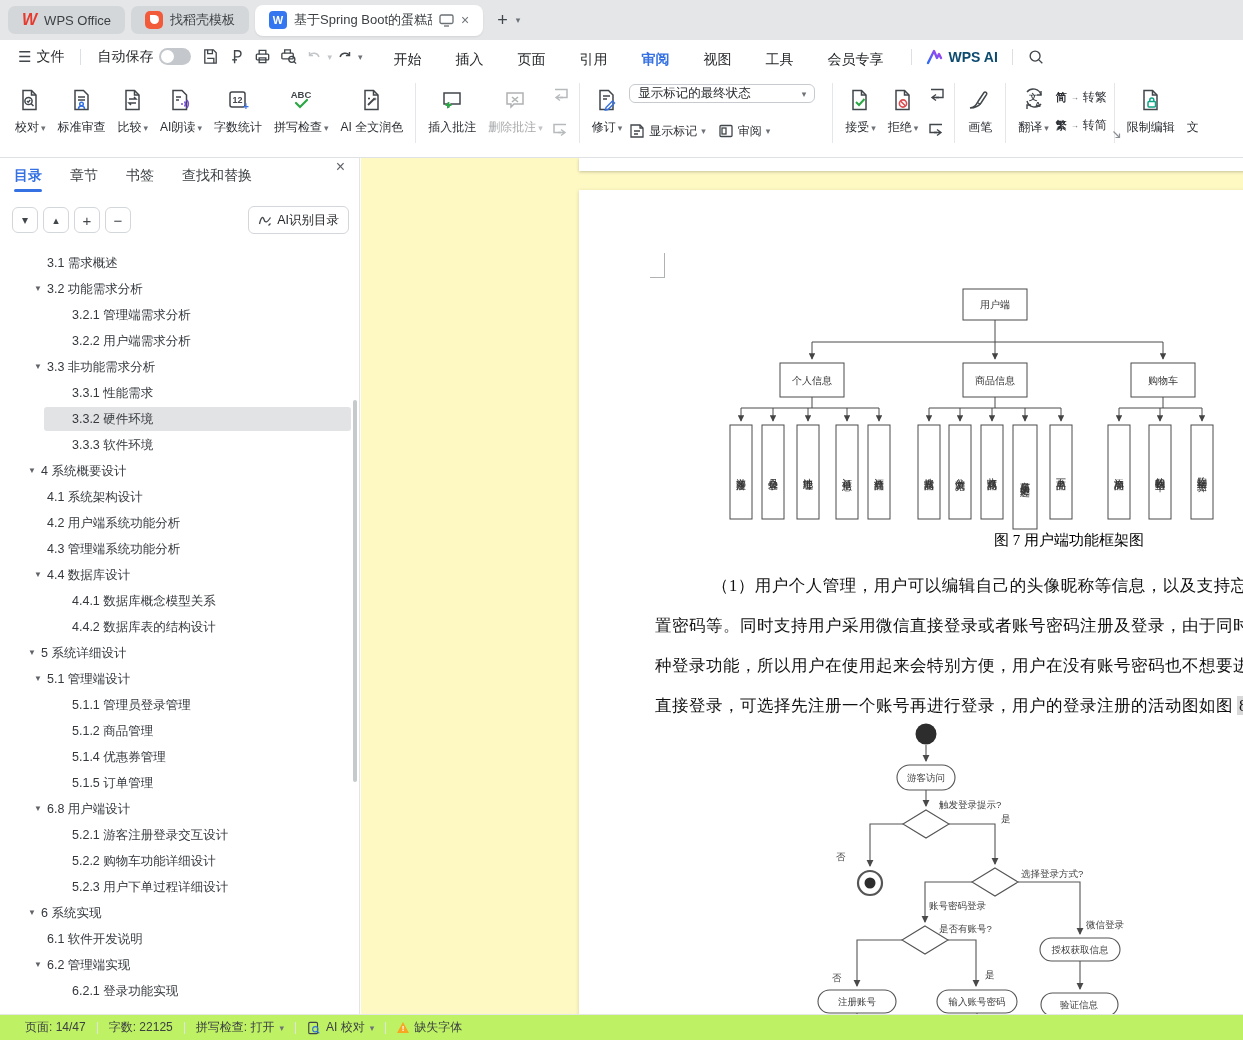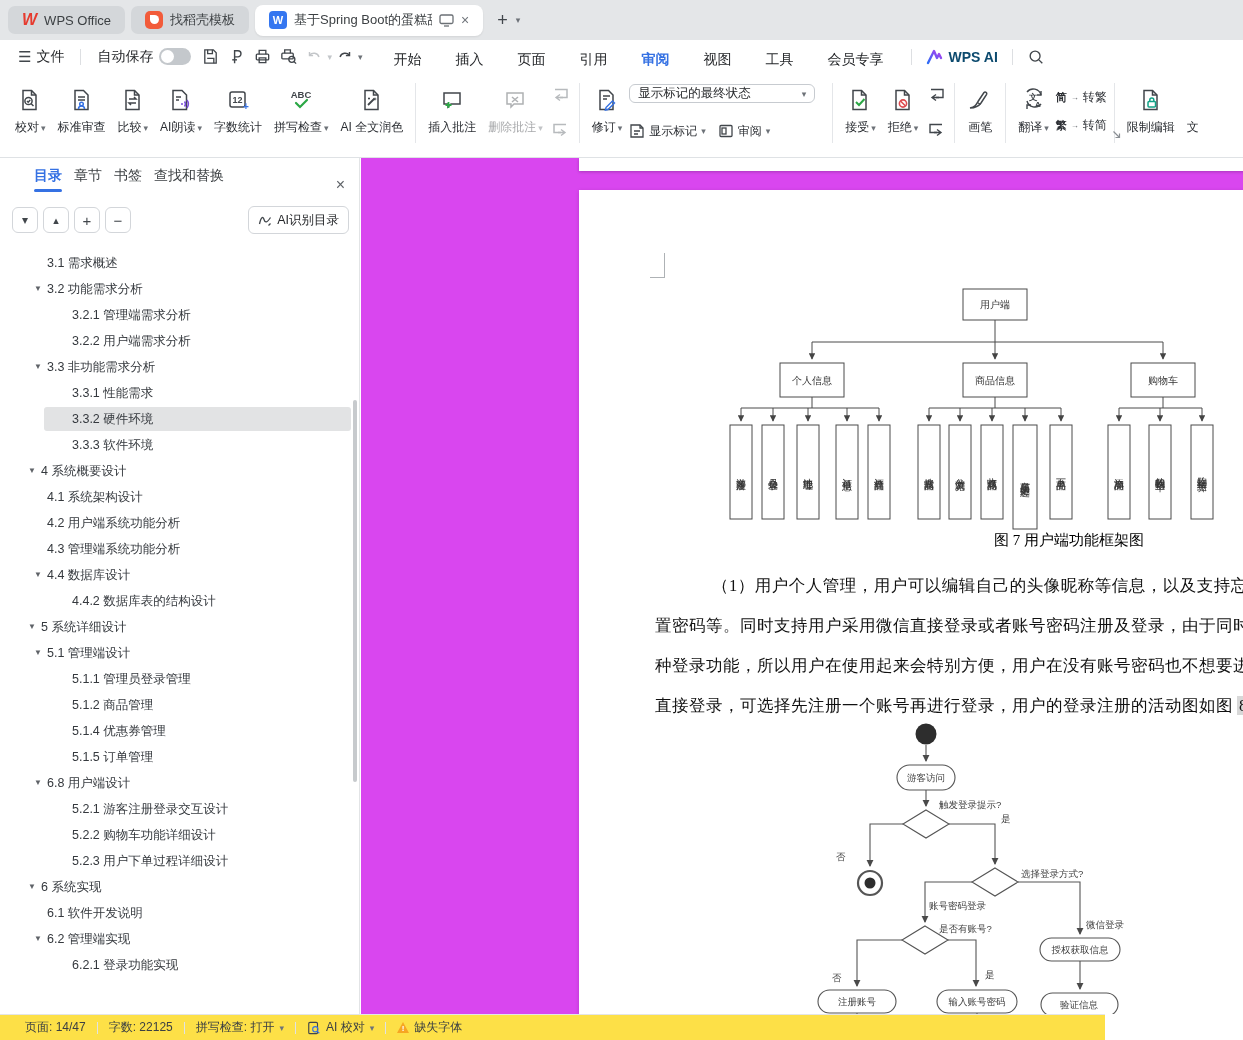--- a/index.html
+++ b/index.html
@@ -42,52 +42,52 @@
   .rb .rlb { font-size:12px; margin-top:4px; white-space:nowrap; display:flex; align-items:center; gap:2px; }
   .rb.disabled { opacity:.42; }
   .rcol { display:flex; flex-direction:column; justify-content:space-between; height:60px; padding-top:3px; }
   .rnav { width:22px; height:22px; border-radius:4px; display:flex; align-items:center; justify-content:center; }
   .rsel { width:186px; height:25px; border:1px solid #c7cbd0; border-radius:6px; display:flex; align-items:center; justify-content:space-between; padding:0 8px; font-size:12.5px; color:#26282b; }
   .rsmall { display:flex; align-items:center; gap:4px; font-size:12px; color:#2b2e33; height:24px; }
   .expand-corner { position:absolute; }
 
   
   .sidebar { position:absolute; left:0; top:158px; width:360px; height:856px; background:#fff; border-right:1px solid #e2e4e6; overflow:hidden; }
-  .sb-tabs { display:flex; align-items:flex-end; height:36px; padding:0 14px; font-size:14px; color:#3c4043; gap:12px;margin-left:20px; }
+  .sb-tabs { display:flex; align-items:flex-start; height:36px; padding:0 14px; font-size:14px; color:#3c4043; gap:28px; }
   .sb-tab { position:relative; height:36px; display:flex; align-items:center; }
   .sb-tab.active { color:#3571e3; font-weight:bold; }
   .sb-tab.active::after { content:""; position:absolute; bottom:2px; left:0; width:28px; height:3px; border-radius:2px; background:#3571e3; }
   .sb-close { margin-left:auto; color:#5f6368; font-size:16px; }
   .sb-tools { display:flex; align-items:center; padding:12px 10px 0 12px; gap:5px; }
   .sq-btn { width:26px; height:26px; border:1px solid #d3d6da; border-radius:6px; background:#fff; display:flex; align-items:center; justify-content:center; font-size:12px; color:#41464b; }
   .ai-btn { margin-left:auto; height:28px; border:1px solid #d3d6da; border-radius:6px; background:#fff; display:flex; align-items:center; gap:5px; font-size:12.5px; color:#26282b; padding:0 9px; }
   .tree { position:absolute; left:0; top:92px; width:360px; }
   .tree-row { position:relative; height:26px; line-height:26px; display:flex; align-items:center; font-size:12.5px; color:#35393e; white-space:nowrap; }
   .tree-row.lvl1 { padding-left:28px; } .tree-row.lvl2 { padding-left:34px; } .tree-row.lvl3 { padding-left:59px; }
   .tree-row.selected::before { content:""; position:absolute; left:44px; right:9px; top:1px; bottom:1px; background:#e2e3e4; border-radius:3px; z-index:0; }
   .tree-arrow { width:13px; font-size:8px; color:#5f6368; z-index:1; }
   .tree-text { z-index:1; }
   .sb-scroll { position:absolute; right:2px; top:242px; width:4px; height:382px; border-radius:2px; background:#c7cacd; }
 
   
-  .docarea { position:absolute; left:361px; top:158px; width:882px; height:856px; background:#d946ef; overflow:hidden; }
+  .docarea { position:absolute; left:361px; top:158px; width:882px; height:856px; background:#fef9c3; overflow:hidden; }
   .prevpage { position:absolute; left:218px; top:0; width:680px; height:13px; background:#fff; box-shadow:0 1px 3px rgba(0,0,0,.22); }
   .page { position:absolute; left:218px; top:32px; width:680px; height:830px; background:#fff; box-shadow:0 1px 4px rgba(0,0,0,.16); }
   .corner-mark { position:absolute; left:71px; top:63px; width:15px; height:25px; border-right:1px solid #aeb2b5; border-bottom:1px solid #aeb2b5; }
   .fig7 { position:absolute; left:0; top:95px; }
   .fig7 text { font-family:"Liberation Sans",sans-serif; font-size:10px; fill:#333; }
   .fig7 text.vtext { writing-mode:vertical-rl; text-orientation:upright; letter-spacing:1px; }
   .fig-caption { position:absolute; left:245px; top:341px; width:320px; text-align:right; font-family:"Liberation Serif",serif; font-size:15px; color:#000; }
   .para { position:absolute; font-family:"Liberation Serif",serif; font-size:16.5px; letter-spacing:.5px; color:#111; white-space:nowrap; }
   .fieldref { background:#d8d8d8; padding:0 2px; margin:0 4px; }
   .fig8 { position:absolute; left:220px; top:525px; }
   .fig8 text { font-family:"Liberation Sans",sans-serif; font-size:9.5px; fill:#3e3e3e; }
 
   
-  .statusbar { position:absolute; left:0; bottom:0; width:1105px; height:26px; background:#fde047; border-top:1px solid #e3e5e7; display:flex; align-items:center; font-size:12px; color:#3c4043; padding-left:14px; }
+  .statusbar { position:absolute; left:0; bottom:0; width:1243px; height:26px; background:#bef264; border-top:1px solid #e3e5e7; display:flex; align-items:center; font-size:12px; color:#3c4043; padding-left:14px; }
   .st-item { display:flex; align-items:center; gap:5px; padding:0 11px; }
   .st-sep { width:1px; height:12px; background:#e0e2e4; }
   .warn-tri { width:0; height:0; border-left:6px solid transparent; border-right:6px solid transparent; border-bottom:11px solid #f6a623; position:relative; }
   .warn-tri::after { content:"!"; position:absolute; left:-1.5px; top:2px; font-size:8px; color:#fff; font-weight:bold; }
 
   svg { display:block; }
 </style>
 </head>
 <body>
 
@@ -575,20 +575,24 @@
           <span class="tree-arrow"></span>
           <span class="tree-text">4.2 用户端系统功能分析</span>
         </div>
         <div class="tree-row lvl2">
           <span class="tree-arrow"></span>
           <span class="tree-text">4.3 管理端系统功能分析</span>
         </div>
         <div class="tree-row lvl2">
           <span class="tree-arrow">▼</span>
           <span class="tree-text">4.4 数据库设计</span>
+        </div>
+        <div class="tree-row lvl3">
+          <span class="tree-arrow"></span>
+          <span class="tree-text">4.4.1 数据库概念模型关系</span>
         </div>
         <div class="tree-row lvl3">
           <span class="tree-arrow"></span>
           <span class="tree-text">4.4.2 数据库表的结构设计</span>
         </div>
         <div class="tree-row lvl1">
           <span class="tree-arrow">▼</span>
           <span class="tree-text">5 系统详细设计</span>
         </div>
         <div class="tree-row lvl2">

